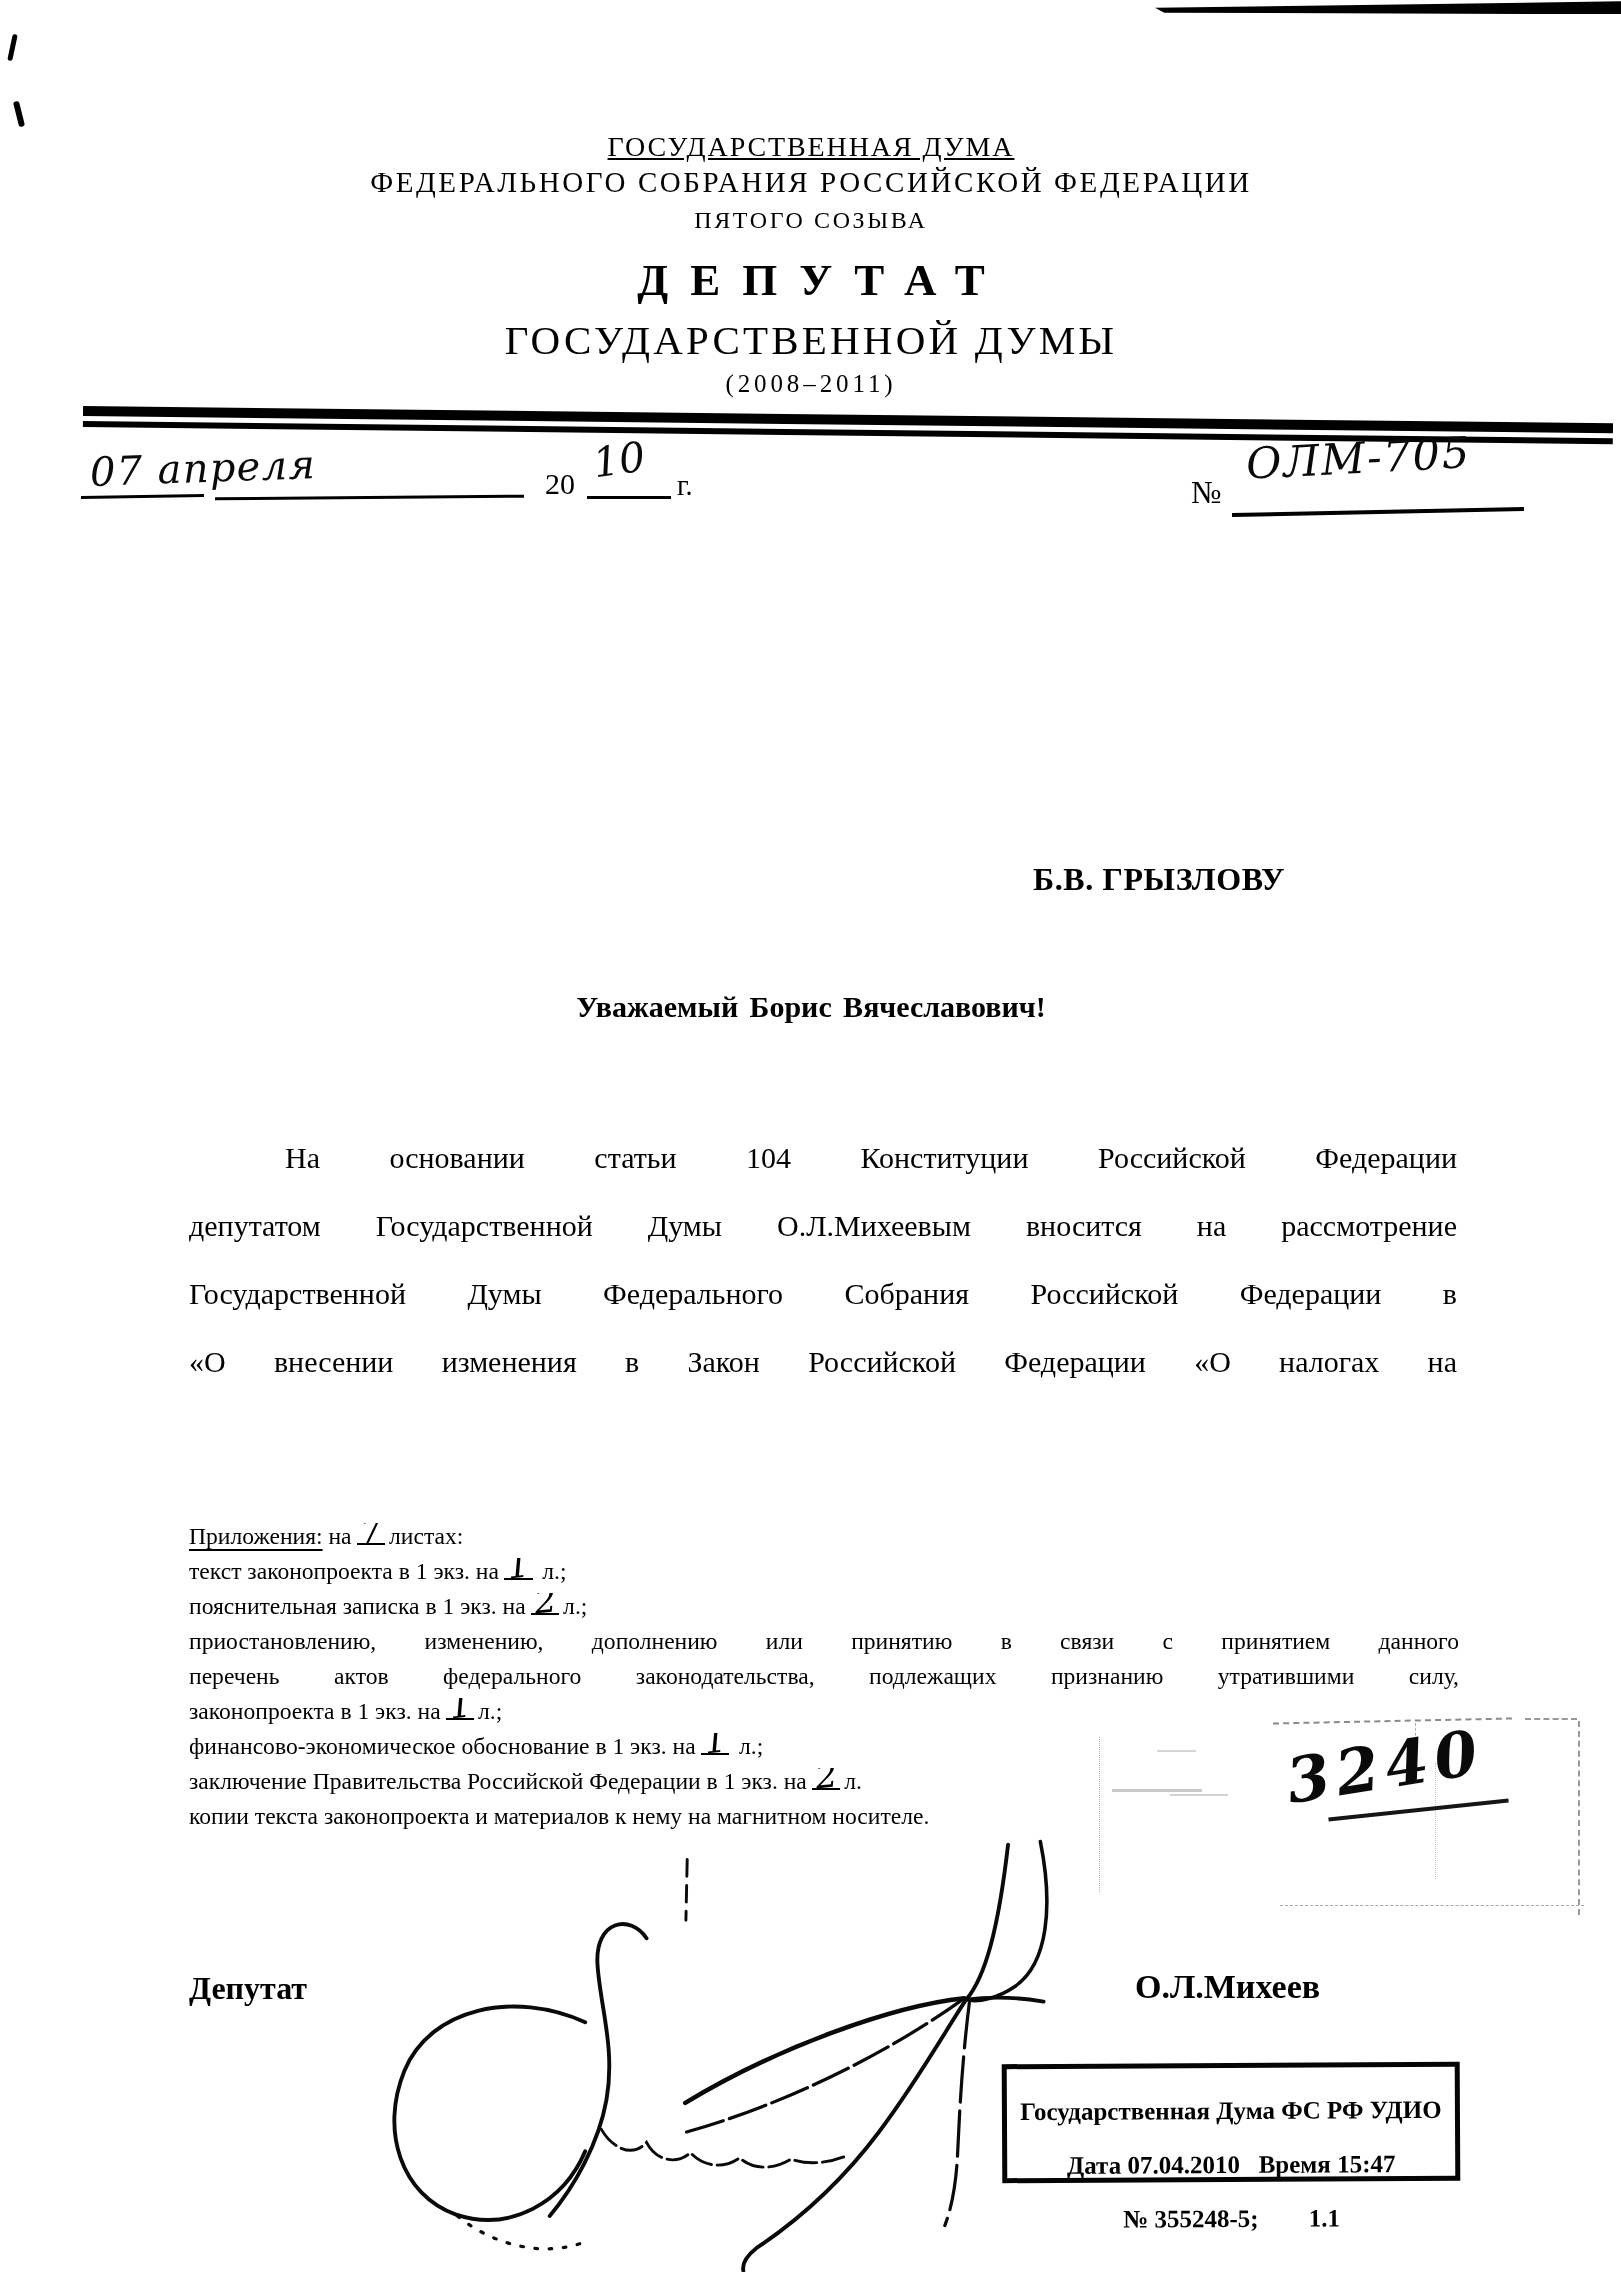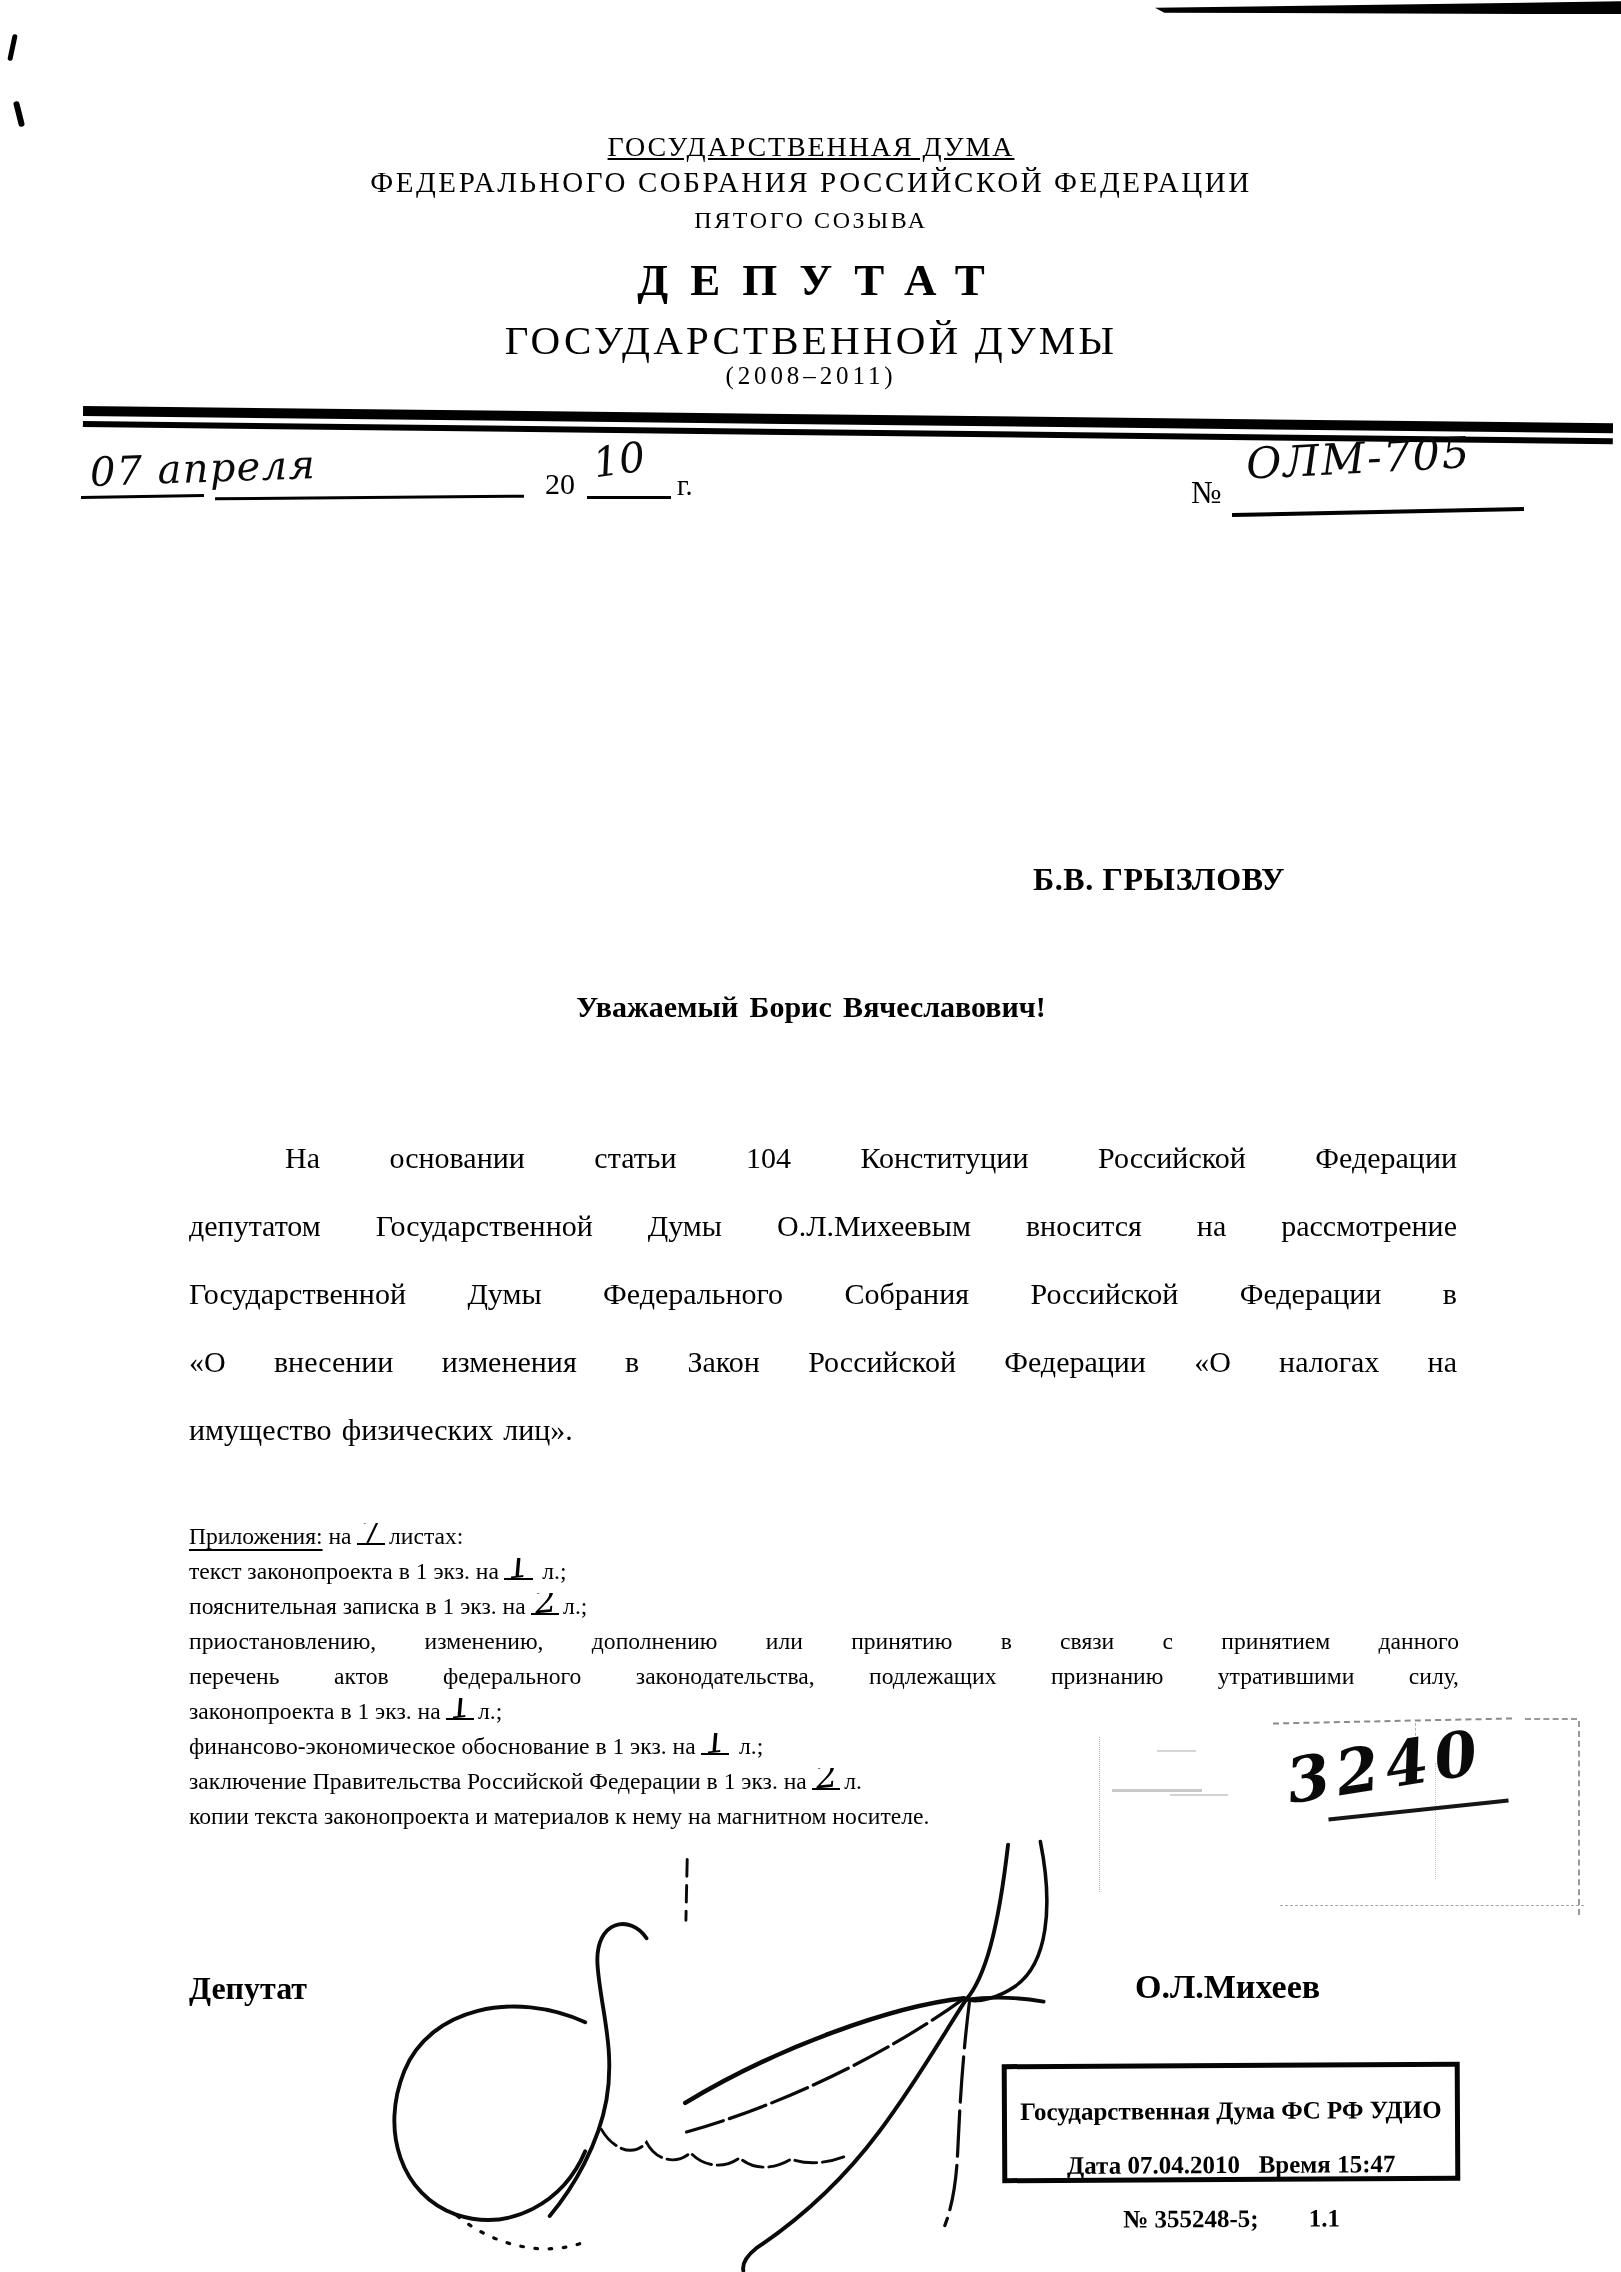--- a/index.html
+++ b/index.html
@@ -16,21 +16,21 @@
            clip-path:polygon(0 50%, 100% 0%, 100% 100%, 2% 88%); }
   .mark1 { left:10.3px; top:34px; width:4.5px; height:27px; background:#000; border-radius:2.6px; transform:rotate(12deg); }
   .mark2 { left:15.5px; top:101px; width:5.8px; height:26px; background:#000; border-radius:2.6px; transform:rotate(-14deg); }
 
   
   .org1 { top:131px; font-size:28px; letter-spacing:1.9px;text-decoration:underline; }
   .org2 { top:166px; font-size:29px; letter-spacing:2.6px; }
   .org3 { top:207px; font-size:24px; letter-spacing:2.6px; }
   .role { top:254px; font-size:45px; font-weight:bold; letter-spacing:22px; text-indent:22px; }
   .roleof { top:316px; font-size:41px; letter-spacing:3.2px; }
-  .term { top:362px; font-size:25px; letter-spacing:3.9px; }
+  .term { top:370px; font-size:25px; letter-spacing:3.9px; }
 
   .rule { left:83px; top:406px; width:1530px; transform:rotate(0.65deg); transform-origin:left center; }
   .rule .r1 { height:10.3px; background:#000; }
   .rule .r2 { height:5.8px; background:#000; margin-top:5.2px; }
 
   
   .hw { font-family:"DejaVu Serif", serif; font-style:italic; color:#0a0a0a; display:inline-block; }
 
   .hw-date { left:90px; top:445px; font-size:40px; transform:rotate(-2deg); letter-spacing:1.3px; }
   .yr20 { left:545px; top:467px; font-size:30px; }
@@ -131,21 +131,20 @@
 
   <div class="abs addr-name">Б.В. ГРЫЗЛОВУ</div>
 
   <div class="abs ctr salut">Уважаемый Борис Вячеславович!</div>
 
   <div class="abs bodyblk">
     <div class="bline first">На основании статьи 104 Конституции Российской Федерации</div>
     <div class="bline">депутатом Государственной Думы О.Л.Михеевым вносится на рассмотрение</div>
     <div class="bline">Государственной Думы Федерального Собрания Российской Федерации в</div>
     <div class="bline">«О внесении изменения в Закон Российской Федерации «О налогах на</div>
-    <div class="bline last">имущество физических лиц».</div>
   </div>
 
   <div class="abs attblk">
     <div class="aline">
       <span class="att-label">Приложения:</span><span> на</span><span class="blank"><span class="hwd">7</span></span><span>листах:</span>
     </div>
     <div class="aline">
       <span>текст законопроекта в 1 экз. на</span><span class="blank"><span class="hwd">1</span></span><span> л.;</span>
     </div>
     <div class="aline">

